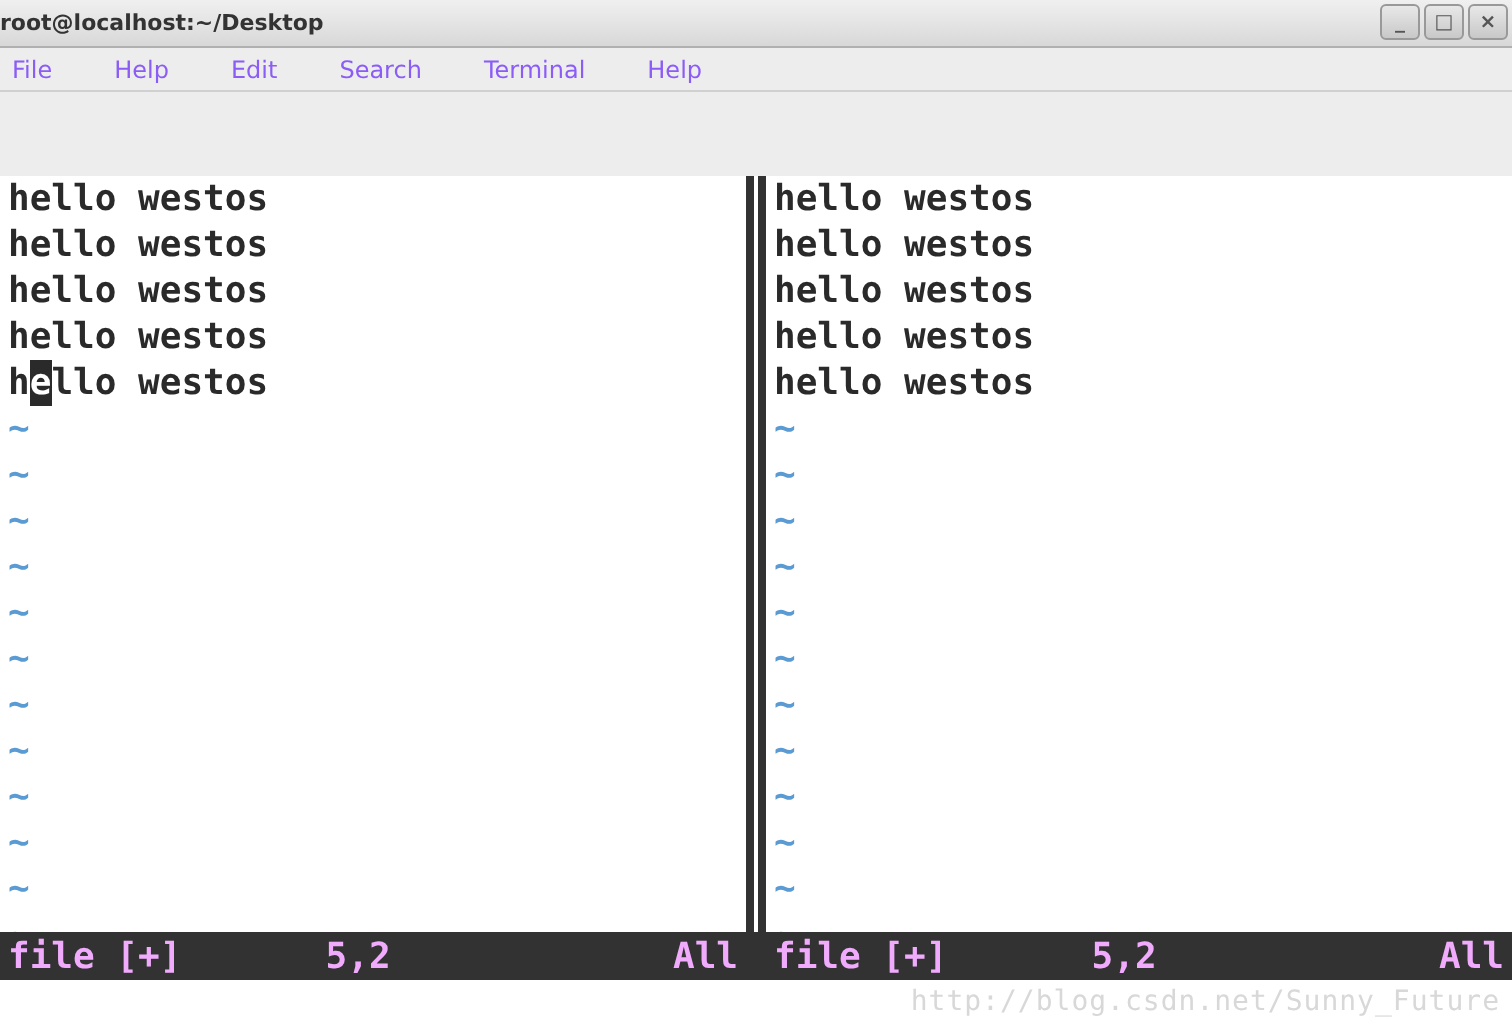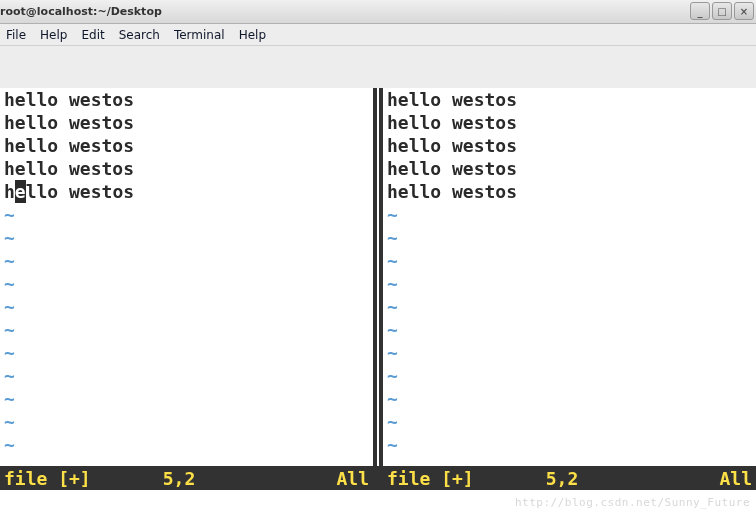--- a/index.html
+++ b/index.html
@@ -43,22 +43,22 @@
       font-size: 10px;
       color: #555;
     }
     .menubar {
       height: 22px;
       background: #ededed;
       display: flex;
       align-items: center;
       padding: 0 6px;
       font-size: 12px;
-      color: #0f172a;
-      gap: 14px;
+      color: #8b5cf6;
+      gap: 31px;
       border-bottom: 1px solid #d0d0d0;
     }
     .menu-item { cursor: default; }
     .terminal-area {
       position: absolute;
       top: 46px;
       left: 0;
       right: 0;
       bottom: 0;
       background: #ffffff;
@@ -104,21 +104,21 @@
       display: inline-block;
       line-height: 23px;
     }
     .statusline-full {
       position: absolute;
       bottom: 23px;
       left: 0;
       right: 0;
       height: 24px;
       background: #323232;
-      color: #fde047;
+      color: #f0abfc;
       display: flex;
     }
     .sl-pane {
       flex: 1;
       display: flex;
       align-items: center;
       padding: 0 4px;
       font-family: "DejaVu Sans Mono", monospace;
       font-size: 18px;
       font-weight: bold;
@@ -126,21 +126,21 @@
     }
     .sl-gap { width: 10px; flex-shrink: 0; }
     .sl-filename { }
     .sl-pos { position: absolute; left: 48%; transform: translateX(-50%); }
     .sl-pct { position: absolute; right: 4px; }
     .watermark {
       position: absolute;
       bottom: 4px;
       right: 6px;
       font-family: monospace;
-      font-size: 11px;
+      font-size: 14px;
       color: #d8d8d8;
       letter-spacing: 0.5px;
     }
     .bottom-blank {
       position: absolute;
       bottom: 0;
       left: 0;
       right: 0;
       height: 23px;
       background: #ffffff;

